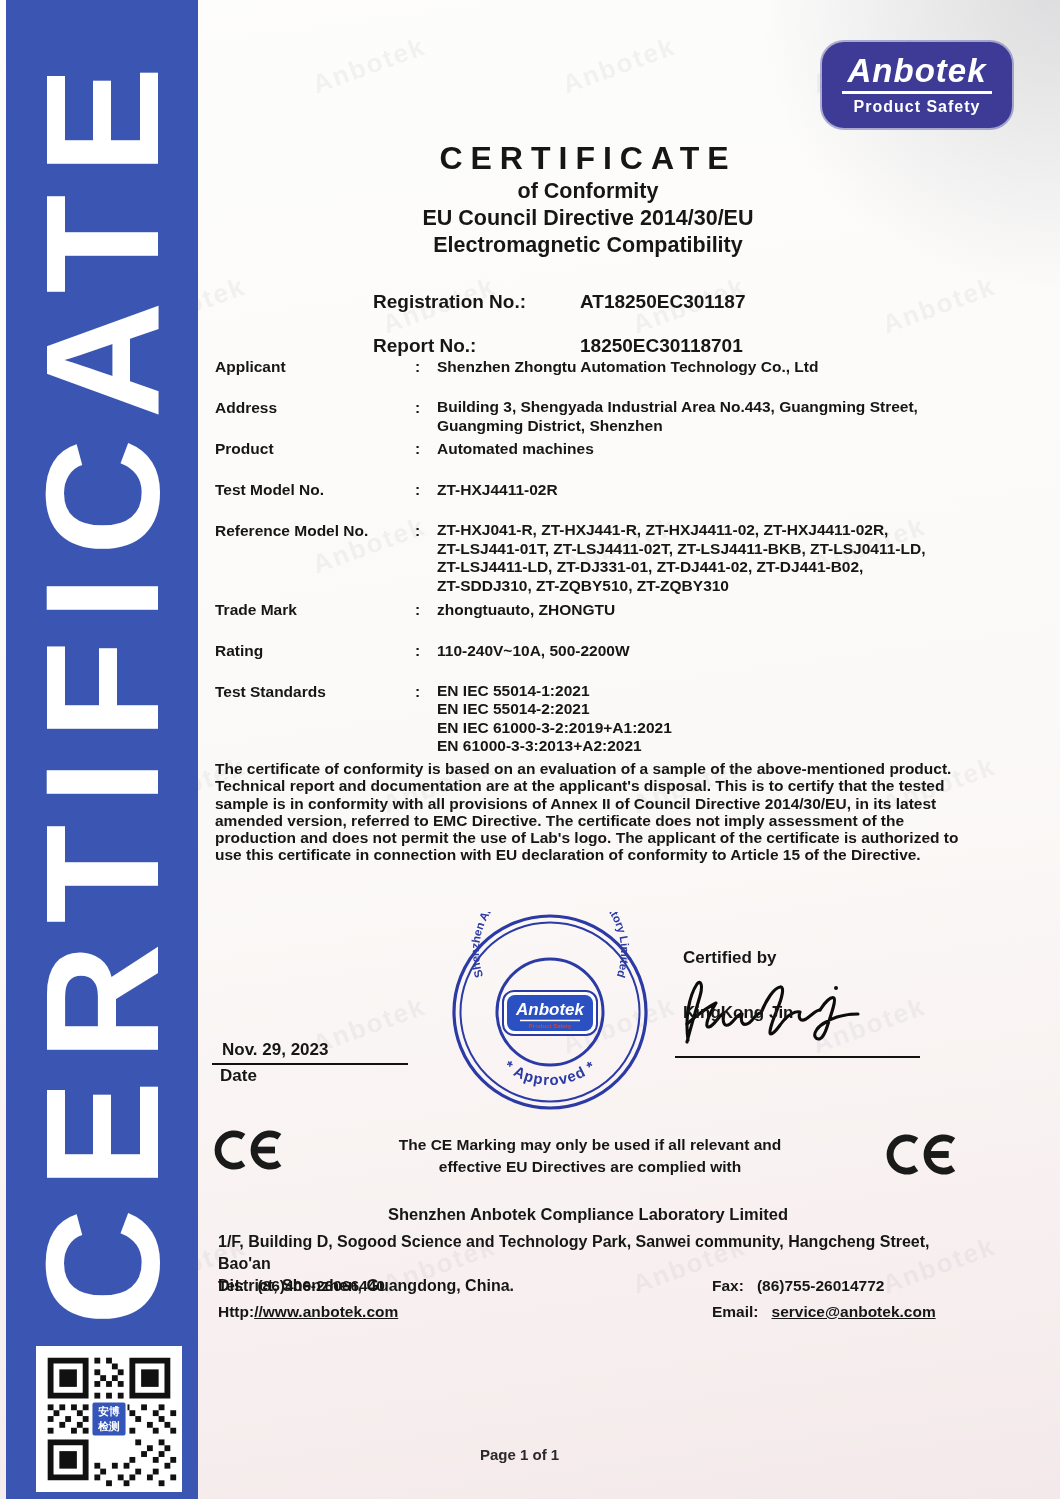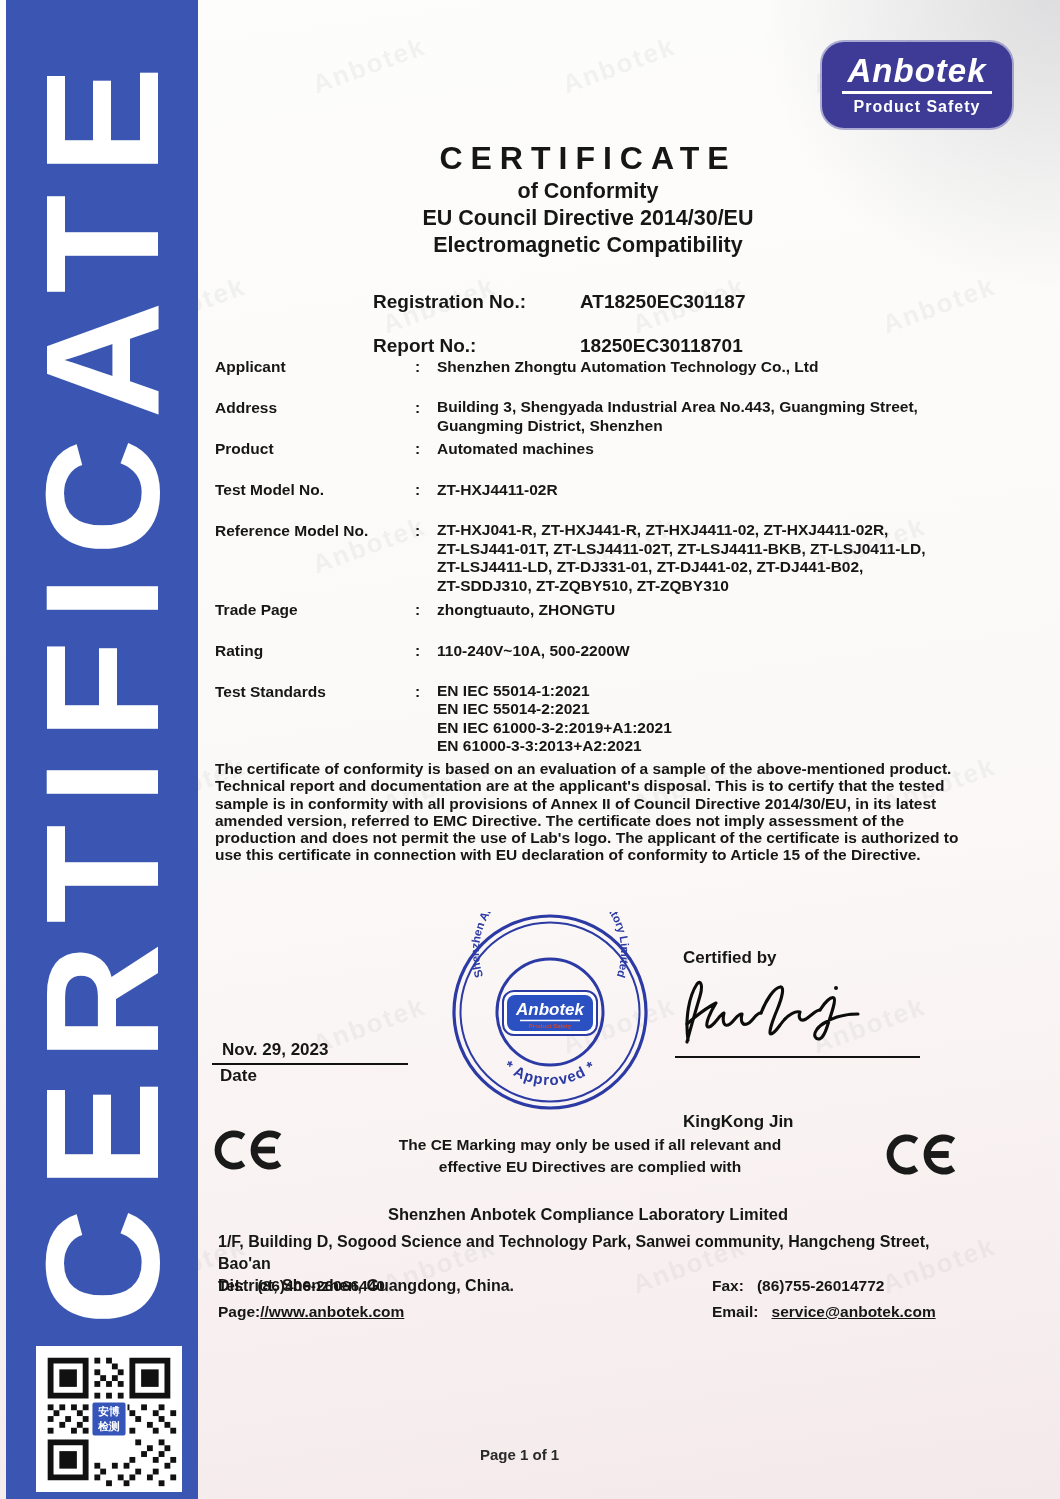--- a/index.html
+++ b/index.html
@@ -47,21 +47,21 @@
   .fvalue { flex:1; white-space:pre-line; }
   .frow.multi { margin-bottom:4px; }
   .frow.multi .fvalue { line-height:18.6px; }
   .declaration { font-size:15.5px; font-weight:700; line-height:17.3px; white-space:pre-line; }
   
   .seal { position:absolute; left:450px; top:912px; width:200px; height:200px; z-index:3; }
   
   .certified-by { position:absolute; left:683px; top:948px; font-size:17px; font-weight:700; z-index:2; }
   .signature { position:absolute; left:672px; top:974px; z-index:2; }
   .sig-line { position:absolute; left:675px; top:1056px; width:245px; border-top:2px solid #111; z-index:2; }
-  .sig-name { position:absolute; left:683px; top:1112px; font-size:17px; font-weight:700; z-index:2; }
+  .sig-name { position:absolute; left:683px; top:1003px; font-size:17px; font-weight:700; z-index:2; }
   
   .date-value { position:absolute; left:222px; top:1040px; font-size:17px; font-weight:700; z-index:2; }
   .date-line { position:absolute; left:212px; top:1063px; width:196px; border-top:2px solid #111; z-index:2; }
   .date-label { position:absolute; left:220px; top:1066px; font-size:17px; font-weight:700; z-index:2; }
   
   .ce-left  { position:absolute; left:214px; top:1122px; z-index:2; }
   .ce-right { position:absolute; left:886px; top:1126px; z-index:2; }
   .ce-notice { position:absolute; left:300px; top:1134px; width:580px; text-align:center;
                font-size:15.5px; font-weight:700; line-height:22px; z-index:2; }
   
@@ -162,21 +162,21 @@
       </div>
       <div class="frow multi">
         <span class="flabel">Reference Model No.</span>
           <span class="fcolon"></span>
           <span class="fvalue">ZT-HXJ041-R, ZT-HXJ441-R, ZT-HXJ4411-02, ZT-HXJ4411-02R,
 ZT-LSJ441-01T, ZT-LSJ4411-02T, ZT-LSJ4411-BKB, ZT-LSJ0411-LD,
 ZT-LSJ4411-LD, ZT-DJ331-01, ZT-DJ441-02, ZT-DJ441-B02,
 ZT-SDDJ310, ZT-ZQBY510, ZT-ZQBY310</span>
       </div>
       <div class="frow">
-        <span class="flabel">Trade Page</span>
+        <span class="flabel">Trade Mark</span>
           <span class="fcolon"></span>
           <span class="fvalue">zhongtuauto, ZHONGTU</span>
       </div>
       <div class="frow">
         <span class="flabel">Rating</span>
           <span class="fcolon"></span>
           <span class="fvalue">110-240V~10A, 500-2200W</span>
       </div>
       <div class="frow multi">
         <span class="flabel">Test Standards</span>
@@ -257,21 +257,21 @@
   <div class="f-company">Shenzhen Anbotek Compliance Laboratory Limited</div>
   <div class="f-address">1/F, Building D, Sogood Science and Technology Park, Sanwei community, Hangcheng Street, Bao'an
 District, Shenzhen, Guangdong, China.</div>
   <div class="f-tel">
     <span class="lbl">Tel:</span><span>(86)406-26066440</span>
   </div>
   <div class="f-fax">
     <span class="lbl">Fax:</span><span>(86)755-26014772</span>
   </div>
   <div class="f-http">
-    <span>Page:</span><span class="link">//www.anbotek.com</span>
+    <span>Http:</span><span class="link">//www.anbotek.com</span>
   </div>
   <div class="f-email">
     <span class="lbl">Email:</span><span class="link">service@anbotek.com</span>
   </div>
 
   <svg class="qr" width="146" height="146" viewBox="0 0 150 150">
     <rect x="0" y="0" width="150" height="150" fill="#ffffff"></rect>
     <g fill="#111">
       <path fill-rule="evenodd" d="M12 12h42v42H12z M18 18h30v30H18z"></path>
         <rect x="24" y="24" width="18" height="18"></rect>

